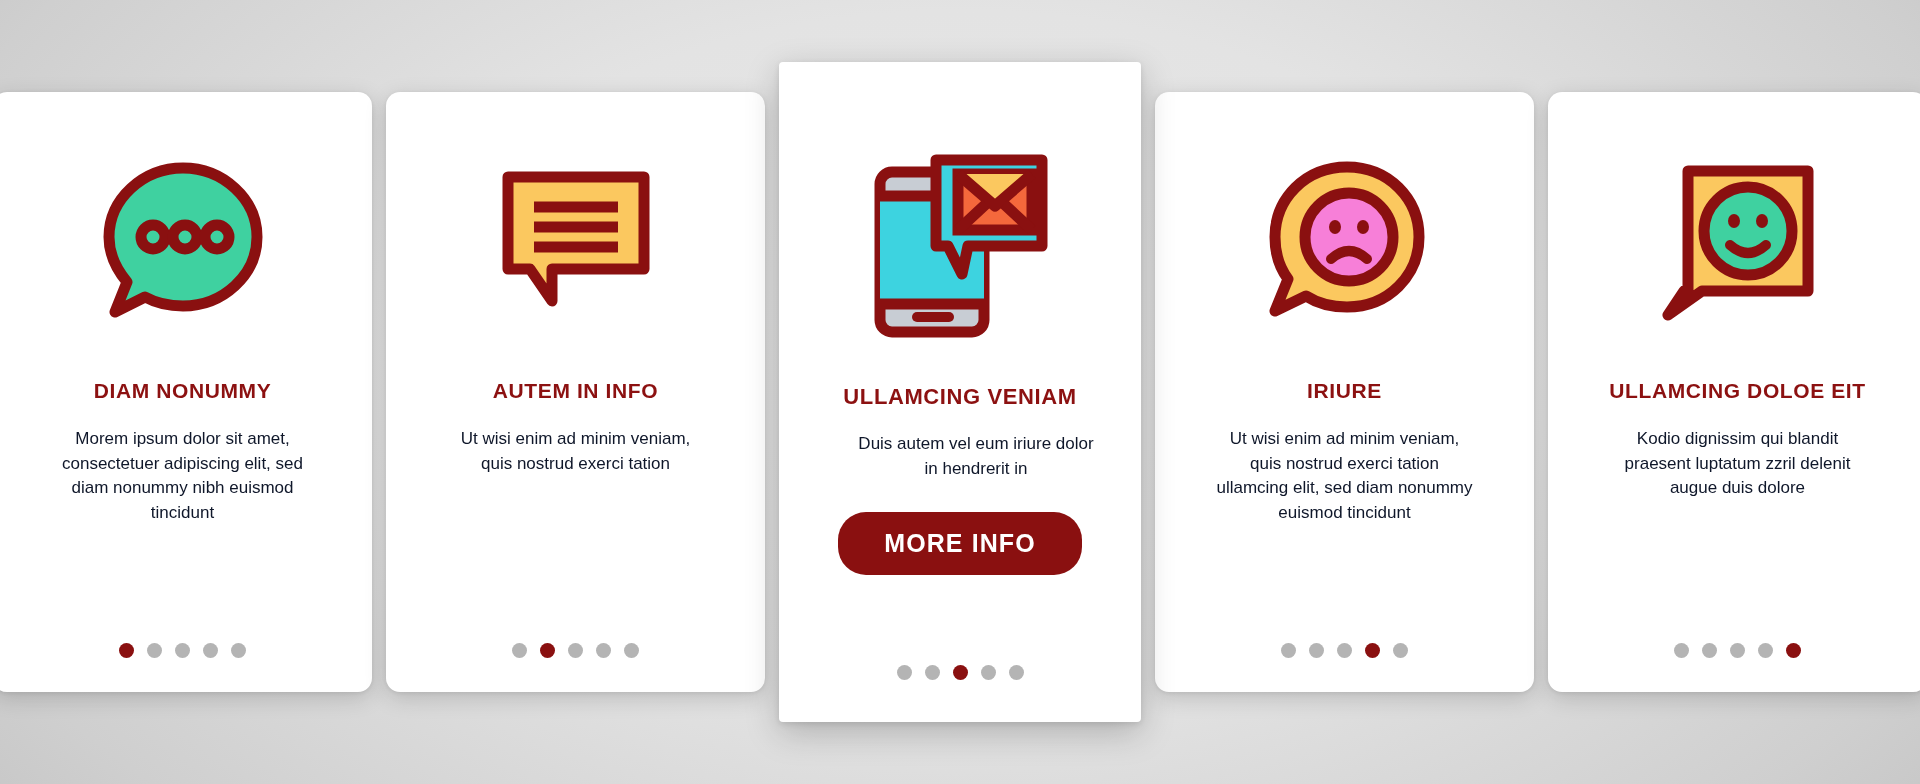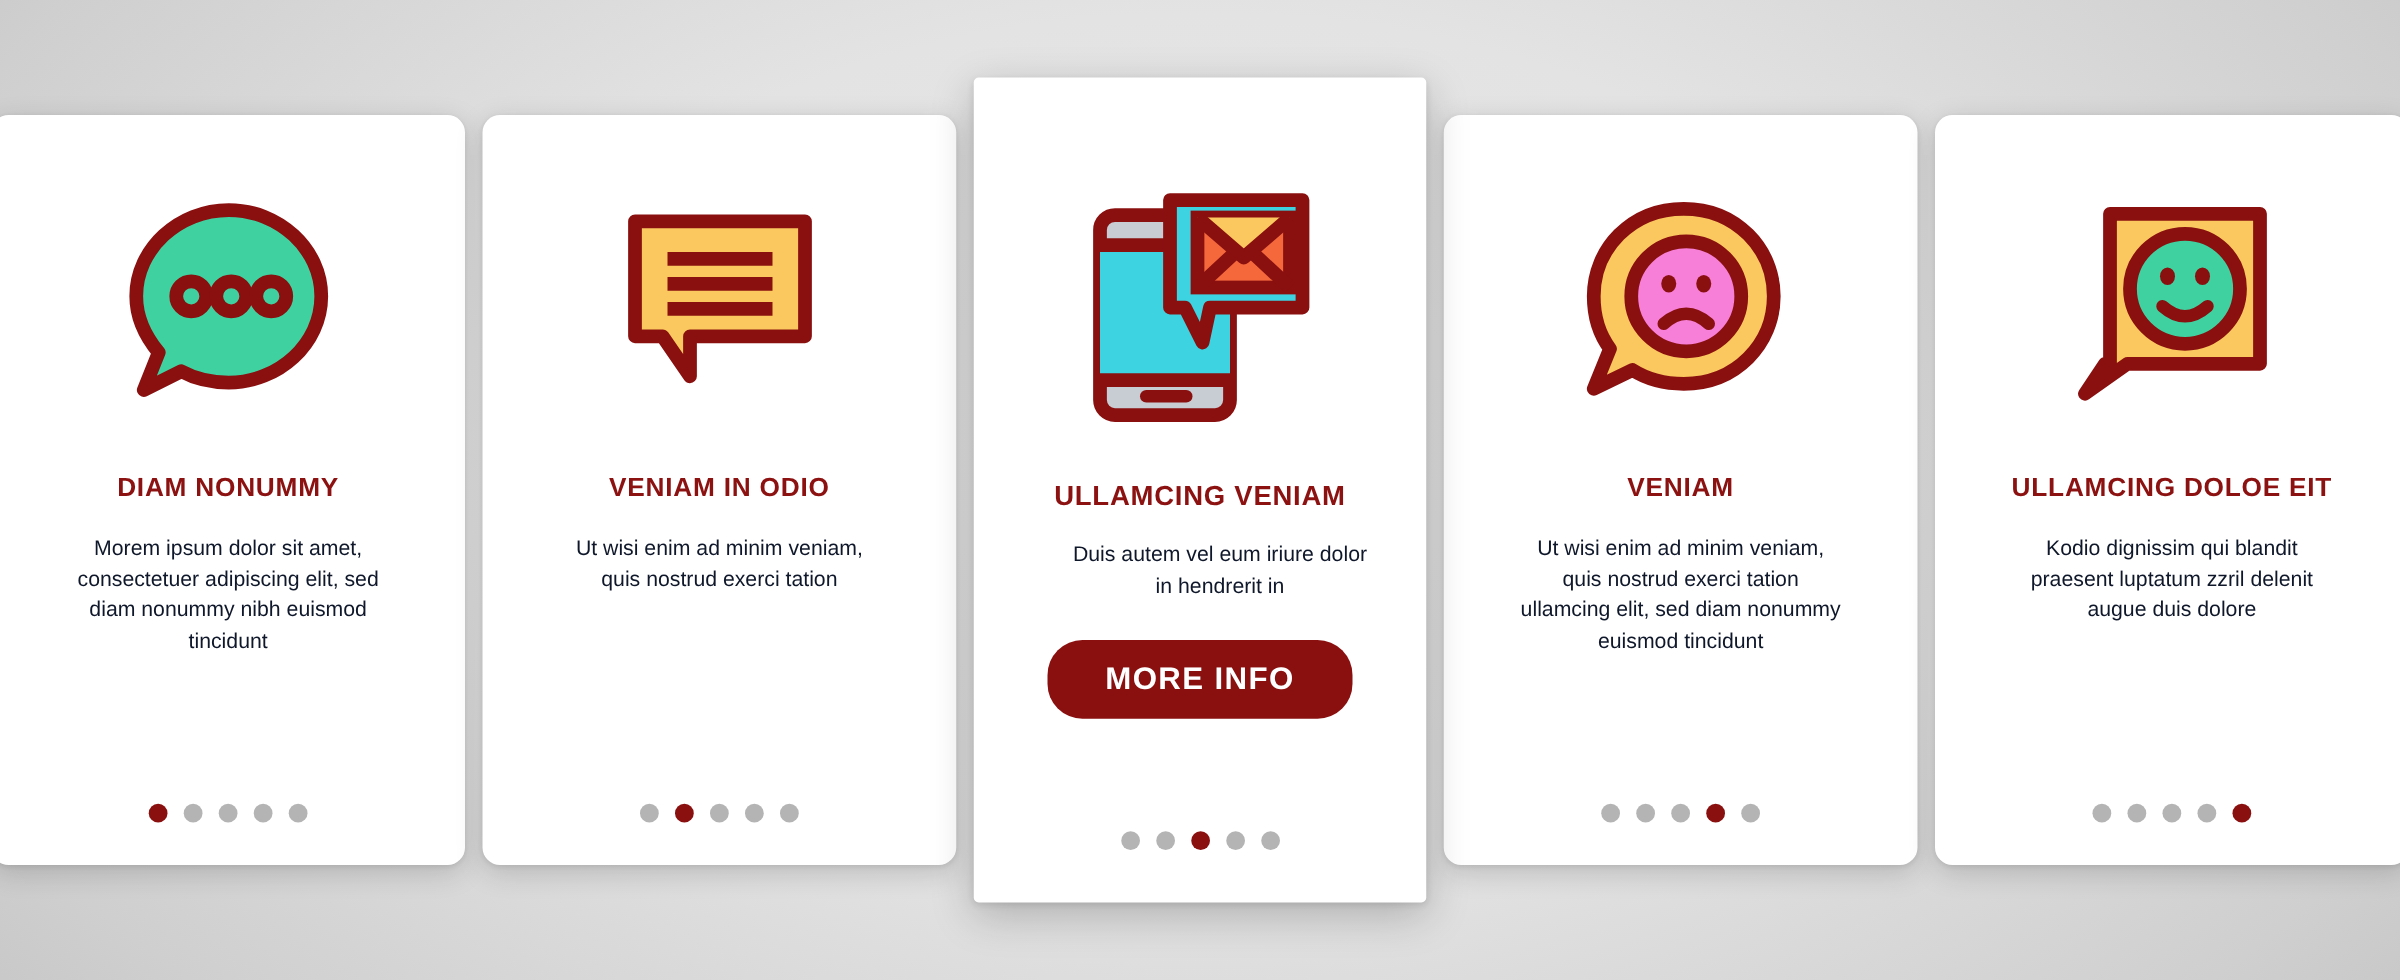--- a/index.html
+++ b/index.html
@@ -128,21 +128,21 @@
 
   <div class="card">
     <div class="icon-wrap">
       <svg width="172" height="152" viewBox="0 0 172 152">
         <path d="M18 12 L154 12 L154 104 L78 104 L62 104 L62 136 L40 104 L18 104 Z" fill="#FBC85F" stroke="#8A1010" stroke-width="11" stroke-linejoin="round"></path>
         <line x1="44" y1="42" x2="128" y2="42" stroke="#8A1010" stroke-width="11" stroke-linecap="butt"></line>
         <line x1="44" y1="62" x2="128" y2="62" stroke="#8A1010" stroke-width="11" stroke-linecap="butt"></line>
         <line x1="44" y1="82" x2="128" y2="82" stroke="#8A1010" stroke-width="11" stroke-linecap="butt"></line>
       </svg>
     </div>
-    <div class="title">VENIAM IN ODIO</div>
+    <div class="title">AUTEM IN INFO</div>
     <div class="desc">Ut wisi enim ad minim veniam, quis nostrud exerci tation</div>
     <div class="dots">
       <span class="dot"></span>
       <span class="dot active"></span>
       <span class="dot"></span>
       <span class="dot"></span>
       <span class="dot"></span>
     </div>
   </div>
 
@@ -178,21 +178,21 @@
   <div class="card">
     <div class="icon-wrap">
       <svg width="168" height="168" viewBox="0 0 168 168">
         <path d="M86 10 C128 10 158 42 158 80 C158 118 128 150 86 150 C70 150 56 146 45 139 L14 154 L27 122 C18 110 14 96 14 80 C14 42 44 10 86 10 Z" fill="#FBC85F" stroke="#8A1010" stroke-width="11" stroke-linejoin="round"></path>
         <circle cx="88" cy="80" r="44" fill="#F77FD8" stroke="#8A1010" stroke-width="11"></circle>
         <ellipse cx="74" cy="70" rx="6" ry="7" fill="#8A1010"></ellipse>
         <ellipse cx="102" cy="70" rx="6" ry="7" fill="#8A1010"></ellipse>
         <path d="M70 102 Q88 86 106 102" fill="none" stroke="#8A1010" stroke-width="10" stroke-linecap="round"></path>
       </svg>
     </div>
-    <div class="title">VENIAM</div>
+    <div class="title">IRIURE</div>
     <div class="desc">Ut wisi enim ad minim veniam, quis nostrud exerci tation ullamcing elit, sed diam nonummy euismod tincidunt</div>
     <div class="dots">
       <span class="dot"></span>
       <span class="dot"></span>
       <span class="dot"></span>
       <span class="dot active"></span>
       <span class="dot"></span>
     </div>
   </div>
 

